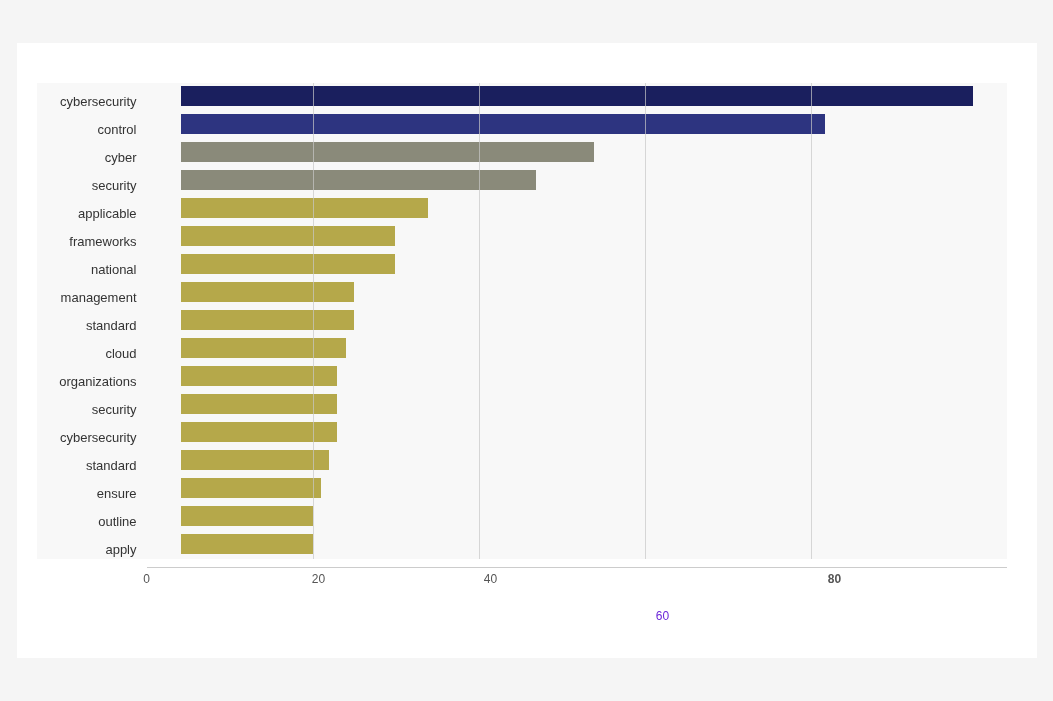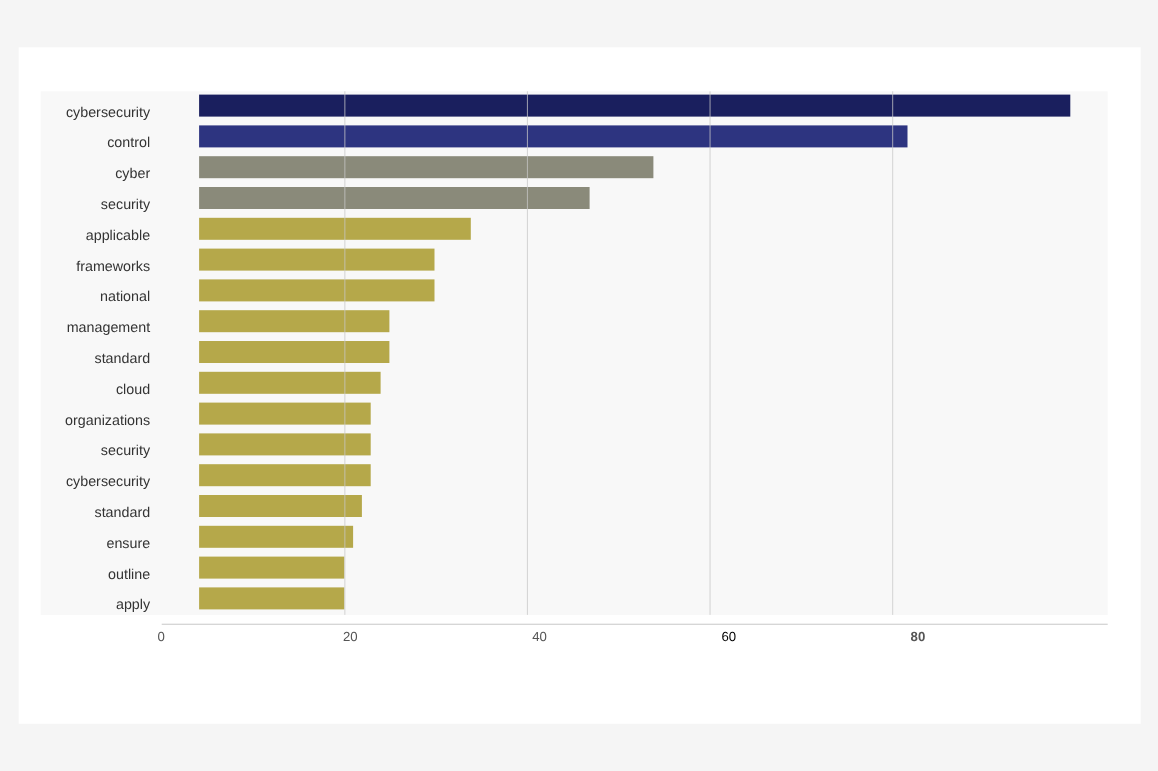--- a/index.html
+++ b/index.html
@@ -194,19 +194,19 @@
           <div style="position: absolute; top: 0px; bottom: 0px; left: 60%; width: 1px; background: rgba(200, 200, 200, 0.7);"></div>
           <div style="position: absolute; top: 0px; bottom: 0px; left: 80%; width: 1px; background: rgba(200, 200, 200, 0.7);"></div>
         </div>
       </div>
 
     <div id="x-axis-row" class="x-axis" style="border-top: 1px solid rgb(204, 204, 204); padding-top: 4px;">
         <div style="flex: 1 1 0%; position: relative; height: 20px;">
           <span style="position: absolute; left: 0%; transform: translateX(-50%); font-size: 12px; color: rgb(85, 85, 85);">0</span>
           <span style="position: absolute; left: 20%; transform: translateX(-50%); font-size: 12px; color: rgb(85, 85, 85);">20</span>
           <span style="position: absolute; left: 40%; transform: translateX(-50%); font-size: 12px; color: rgb(85, 85, 85);">40</span>
-          <span style="position: absolute; left: 60%; transform: translateX(-50%); font-size: 12px; color: #000000;">60</span>
+          <span style="position: absolute; left: 60%; transform: translateX(-50%); font-size: 12px; color: #6d28d9; margin-top: 37px;">60</span>
           <span style="position: absolute; left: 80%; transform: translateX(-50%); font-size: 12px; color: rgb(85, 85, 85); font-weight: bold;">80</span>
         </div>
       </div>
     <div class="x-label"></div>
   </div>
 </div>
 
 </body></html>

